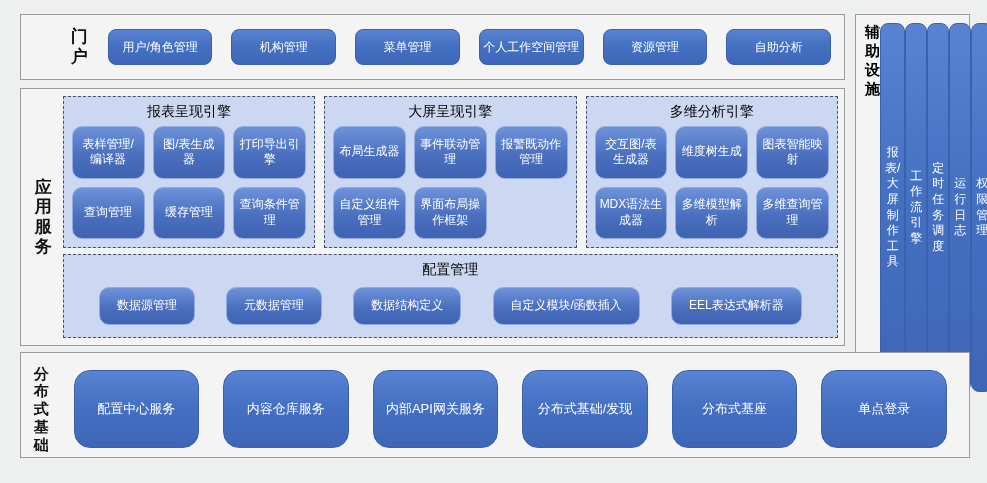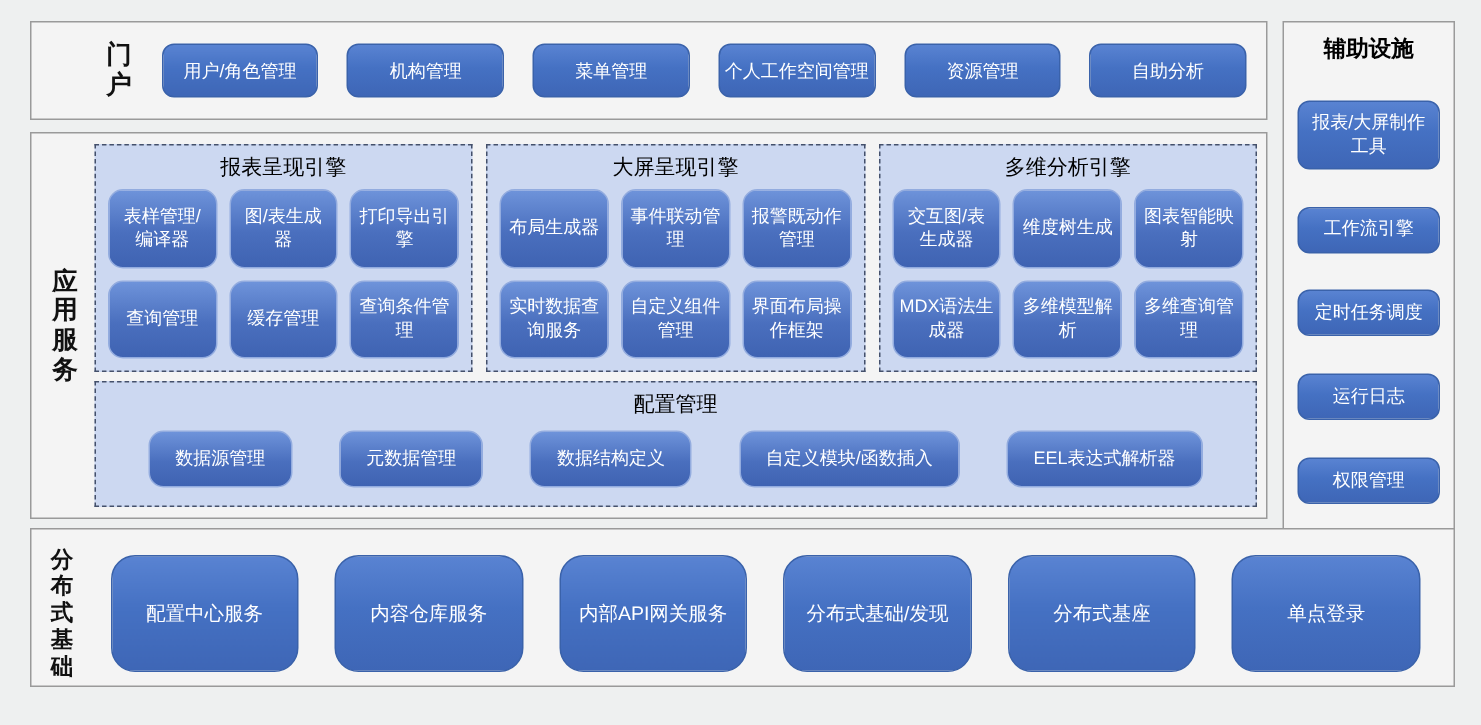--- a/index.html
+++ b/index.html
@@ -76,21 +76,21 @@
   .config { flex: 1; }
   .config-row {
     flex: 1; display: flex; align-items: flex-end; justify-content: space-evenly;
     gap: 10px; padding: 2px 6px 4px;
   }
   .config-row .btn { height: 38px; padding: 0 17px; white-space: nowrap; }
 
   
   #sidebar {
     left: 855px; top: 14px; width: 115px; height: 392px;
-    display: flex; flex-direction: column; justify-content: space-between;
+    display: flex; justify-content: space-between;
     padding: 8px 9px 13px;
   }
   .sb-title { text-align: center; font-weight: bold; font-size: 15px; color: #000; }
   #sidebar .btn { min-height: 31px; border-radius: 8px; padding: 2px 4px; line-height: 1.3; }
   #sidebar .btn.tall { min-height: 46px; }
 
   
   #foundation {
     left: 20px; top: 352px; width: 950px; height: 106px;
     display: flex; align-items: center; gap: 24px; padding: 8px 22px 0 12px;
@@ -129,21 +129,20 @@
             <div class="btn node">查询条件管理</div>
           </div>
         </div>
 
         <div class="section">
           <div class="sec-title">大屏呈现引擎</div>
           <div class="engine-grid">
             <div class="btn node">布局生成器</div>
             <div class="btn node">事件联动管理</div>
             <div class="btn node">报警既动作管理</div>
-            <div class="btn node">实时数据查询服务</div>
             <div class="btn node">自定义组件管理</div>
             <div class="btn node">界面布局操作框架</div>
           </div>
         </div>
 
         <div class="section">
           <div class="sec-title">多维分析引擎</div>
           <div class="engine-grid">
             <div class="btn node">交互图/表生成器</div>
             <div class="btn node">维度树生成</div>

